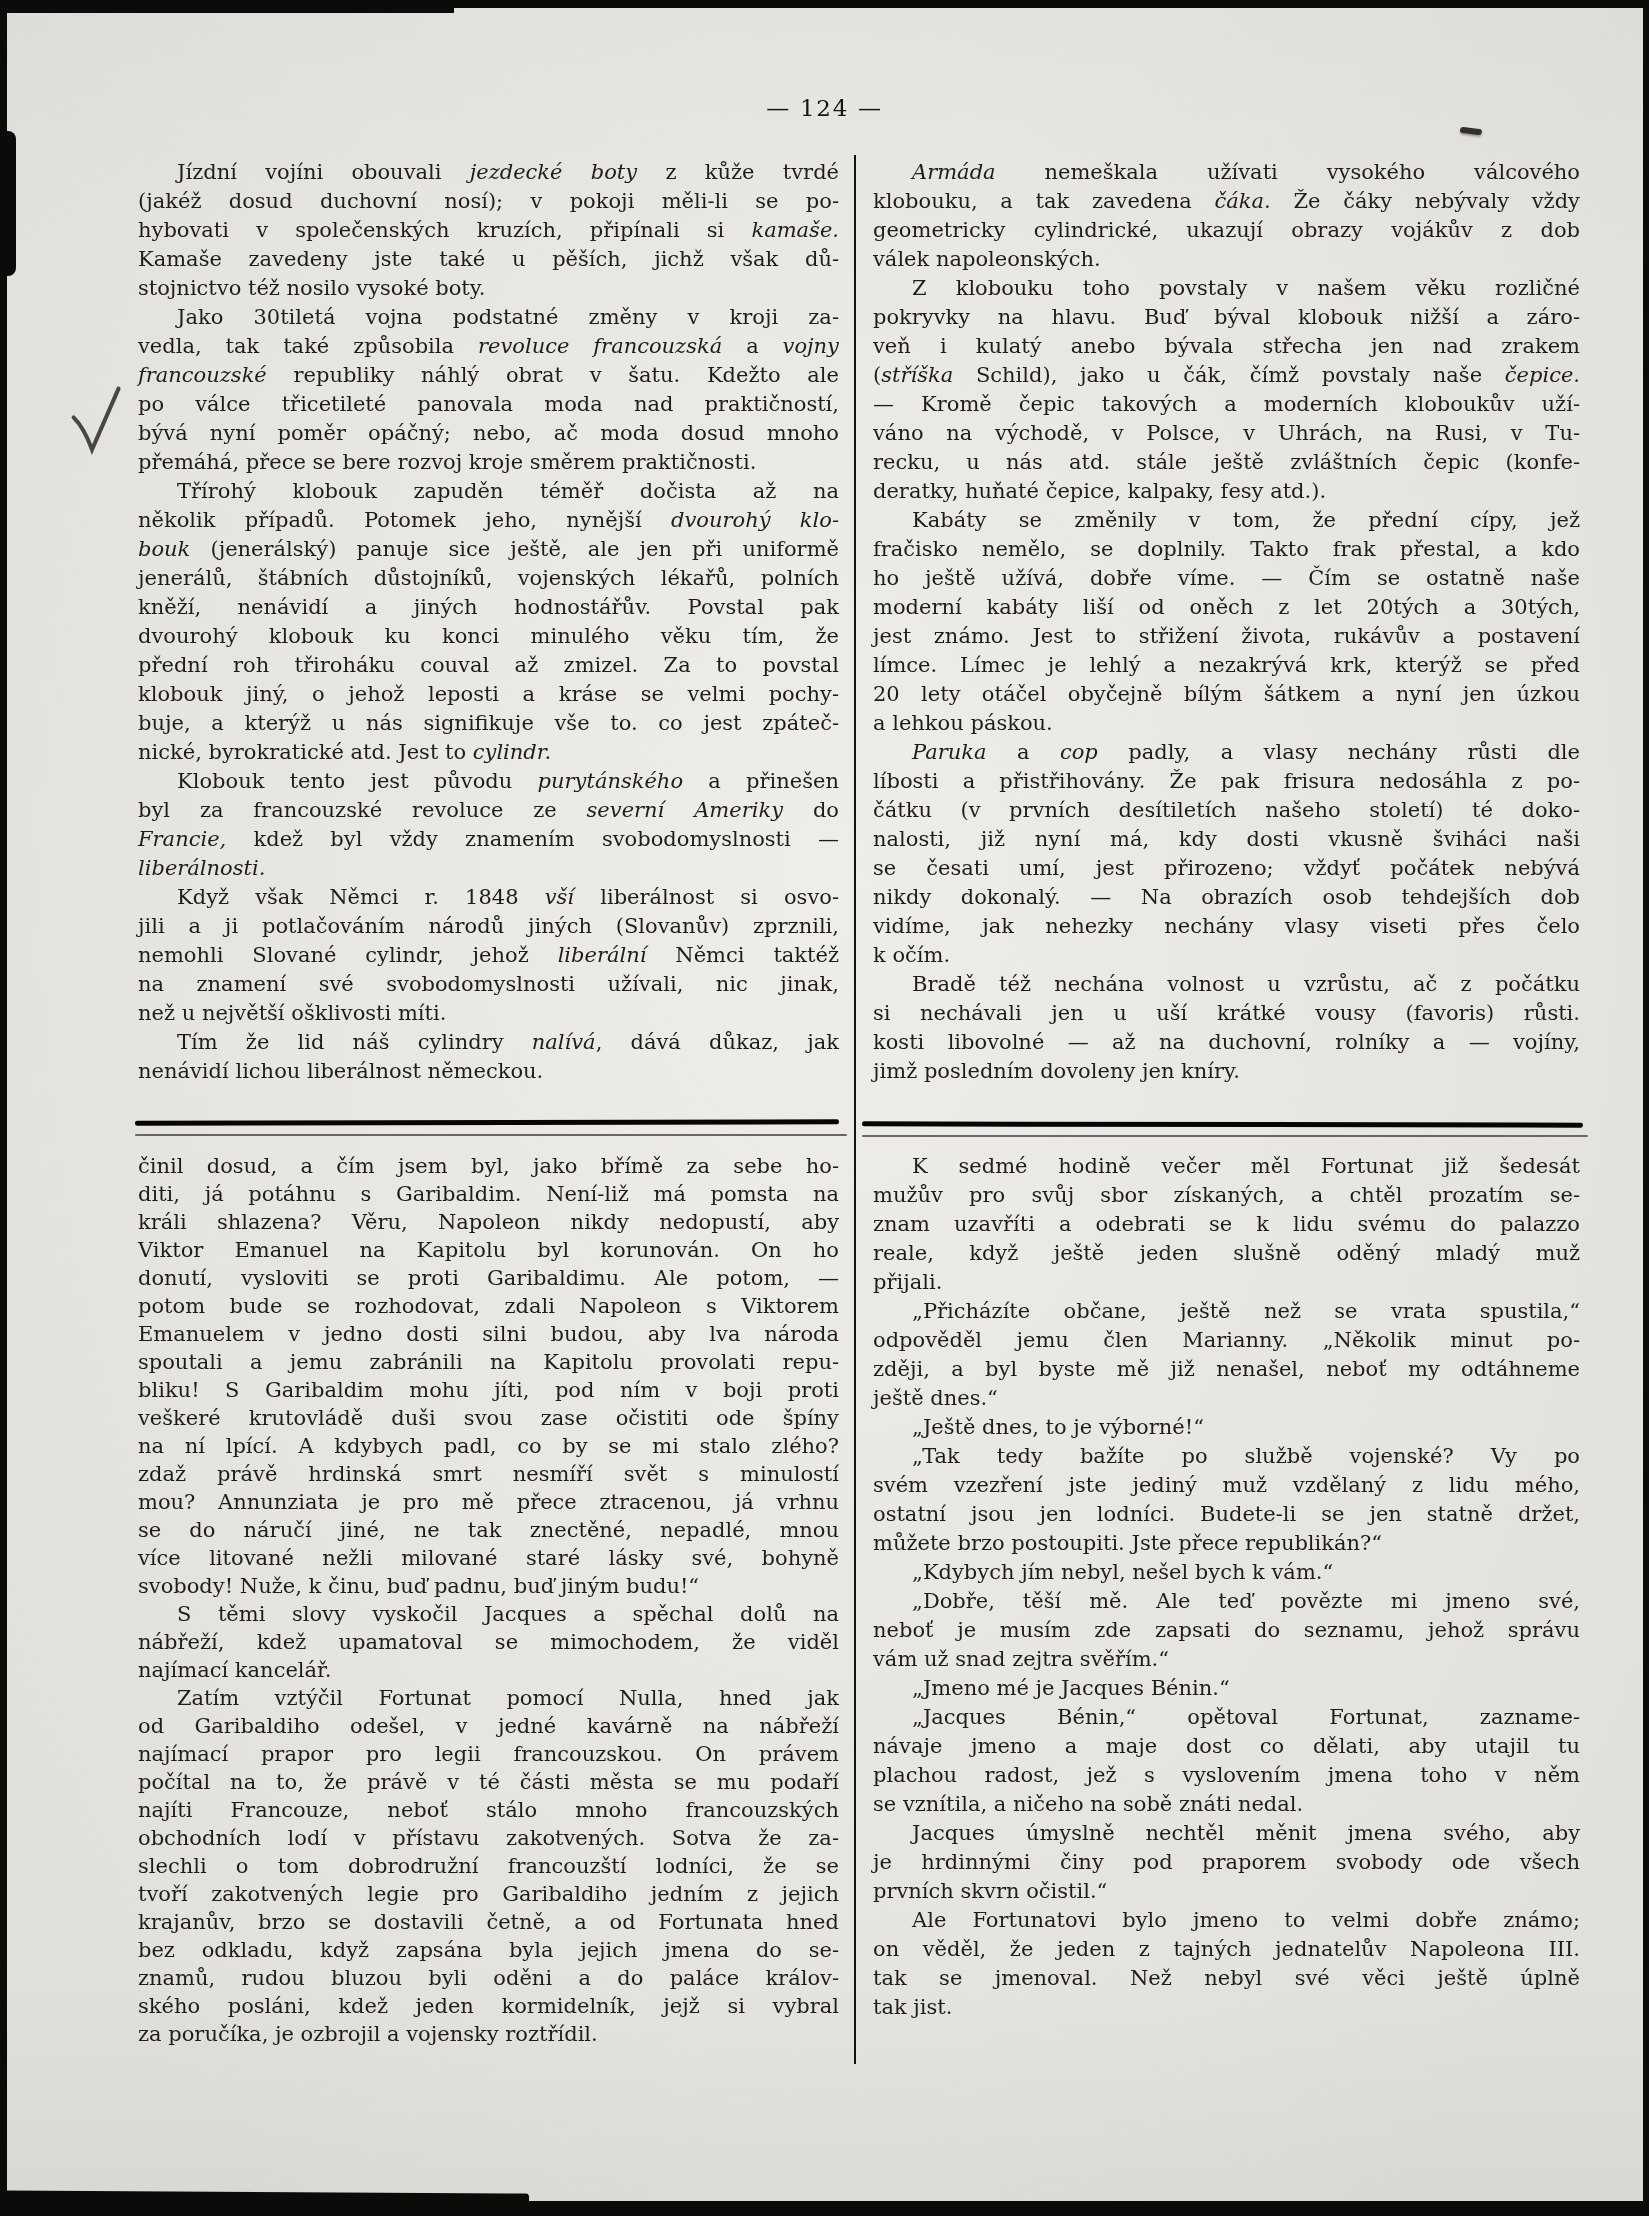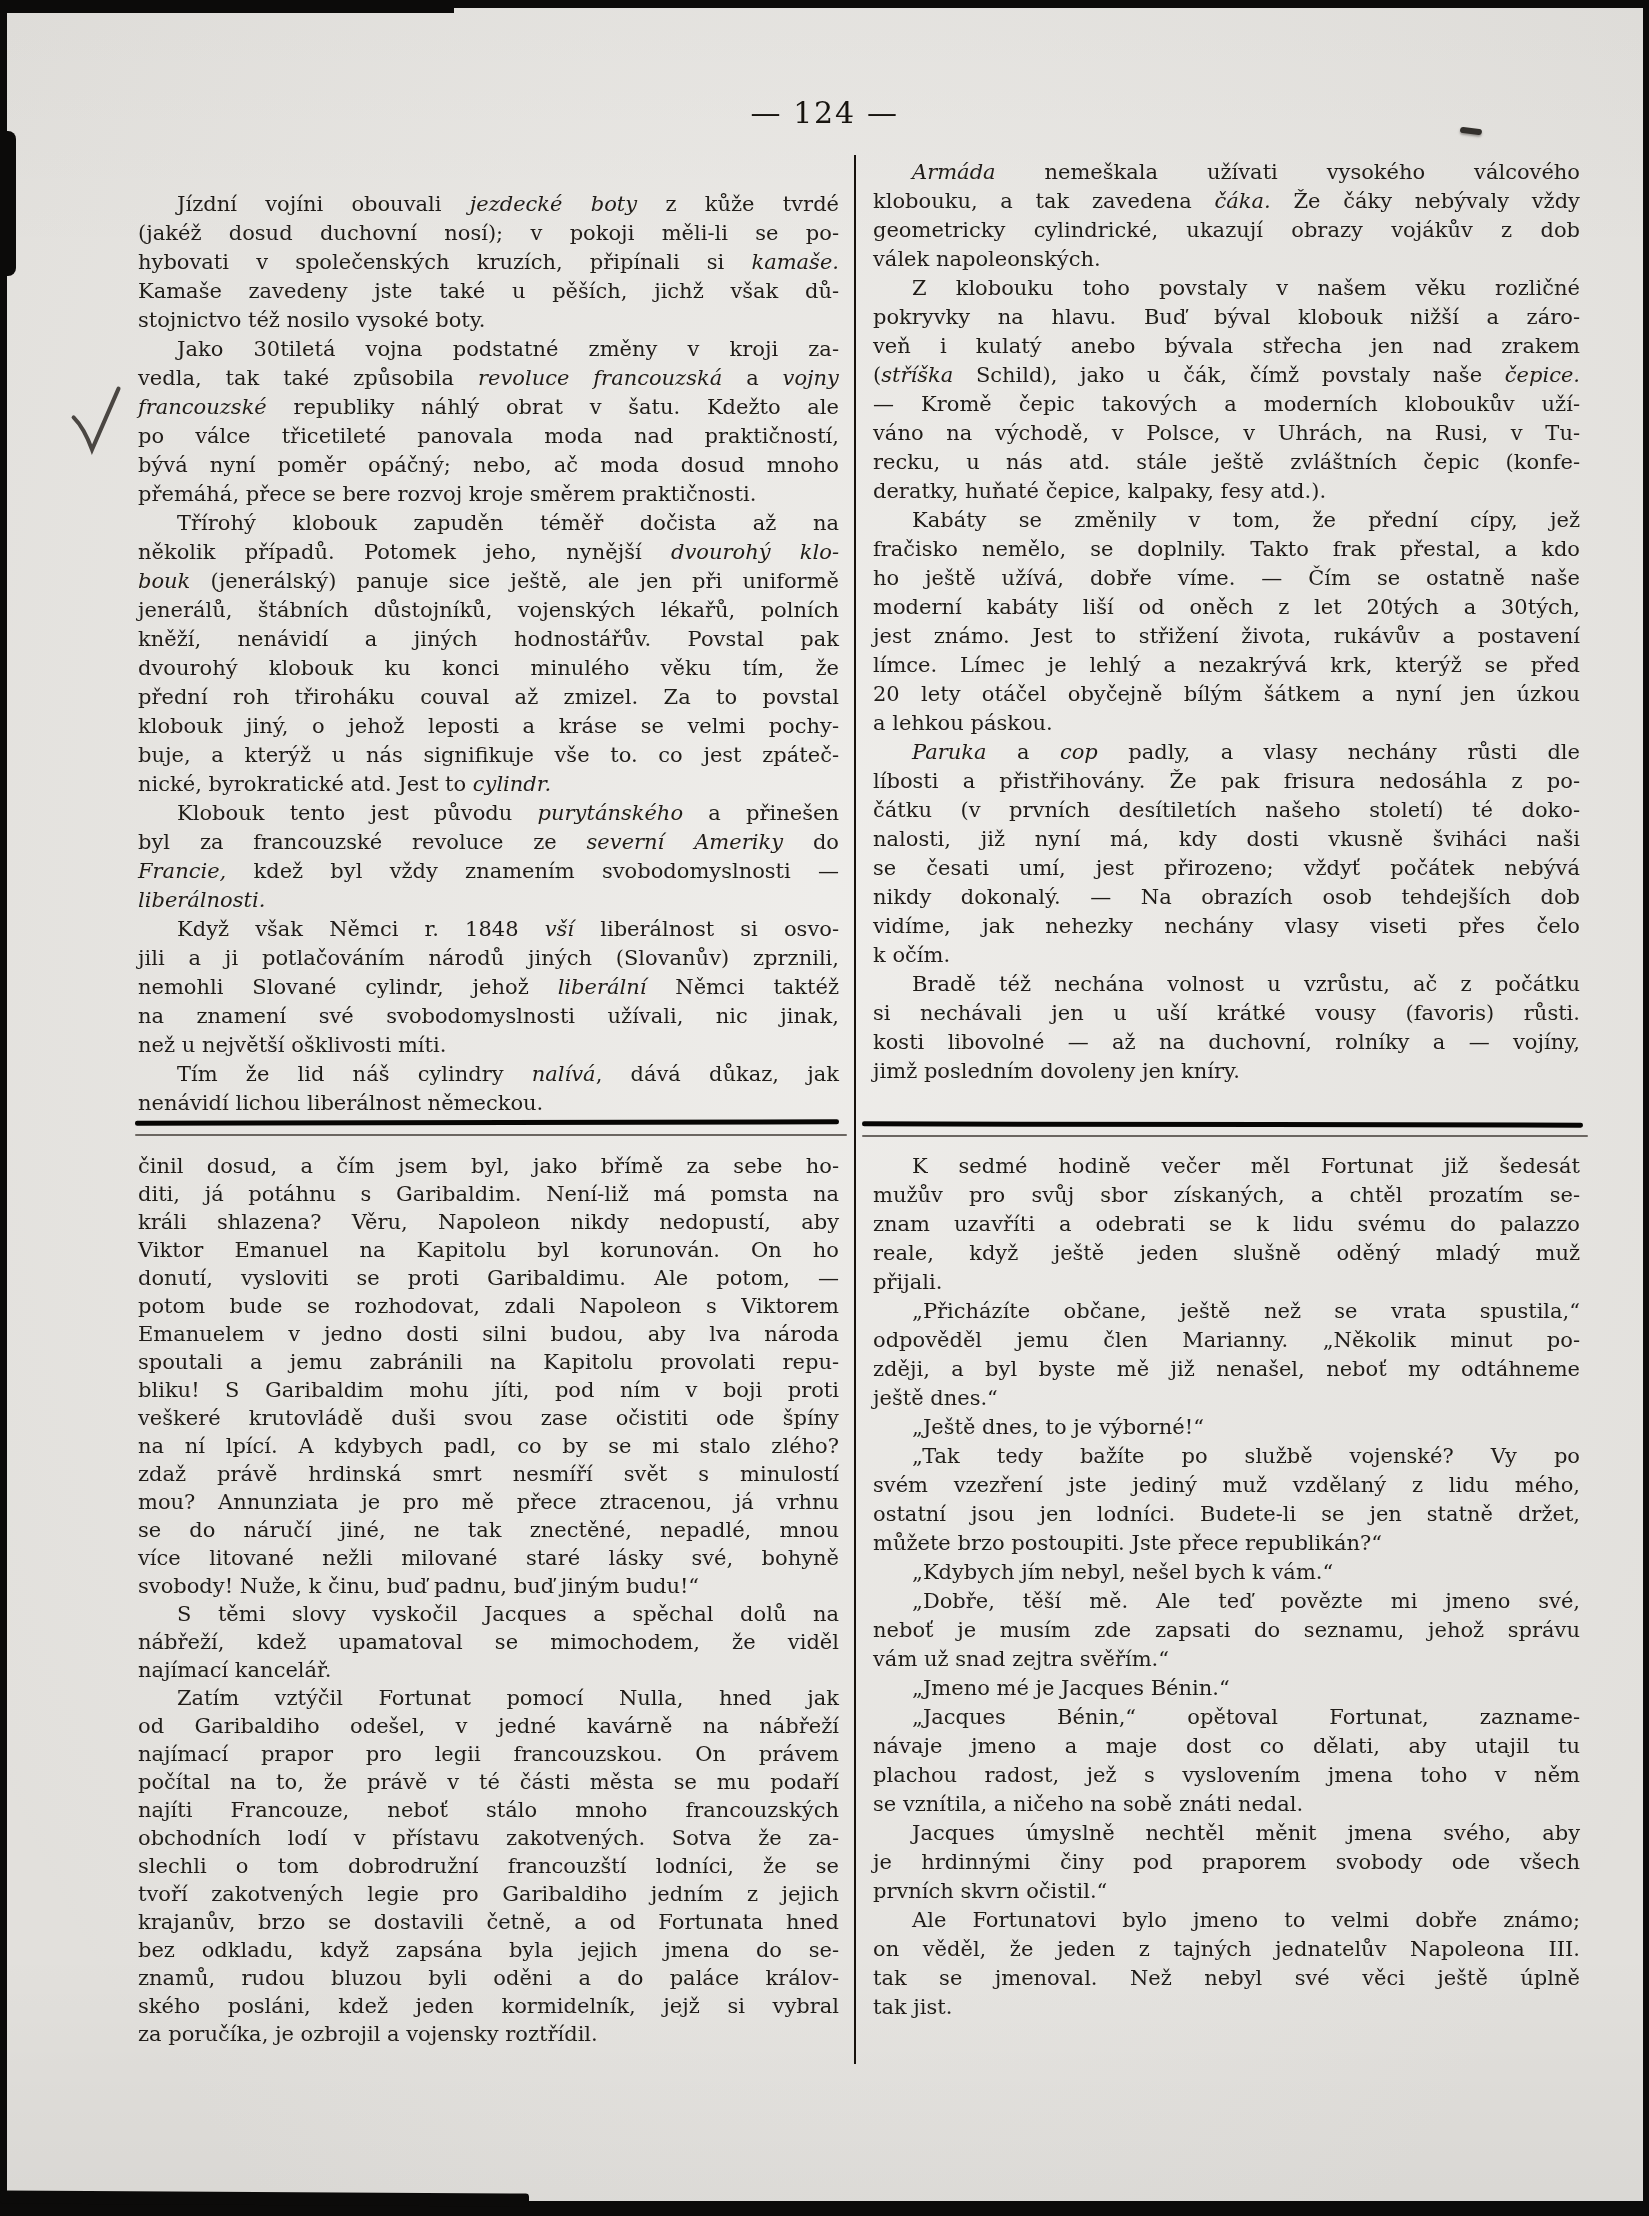--- a/index.html
+++ b/index.html
@@ -18,30 +18,30 @@
     overflow: hidden;
     font-family: "DejaVu Serif", "Liberation Serif", serif;
     color: #1e1b18;
   }
   .page-number {
     position: absolute;
     top: 95px;
     left: 0;
     width: 100%;
     text-align: center;
-    font-size: 30px;
+    font-size: 23px;
     letter-spacing: 1.7px;
     color: #17140f;
   }
   .text-col {
     position: absolute;
     font-size: 21px;
     color: #201c18;
   }
-  #col1-top    { left: 138px;  top: 158px;  width: 701px; line-height: 29px; margin-top: 32px; }
+  #col1-top    { left: 138px;  top: 158px;  width: 701px; line-height: 29px; }
   #col2-top    { left: 873px; top: 158px;  width: 707px; line-height: 29px; }
   #col1-bottom { left: 138px;  top: 1152px; width: 701px; line-height: 28px; }
   #col2-bottom { left: 873px; top: 1152px; width: 707px; line-height: 29px; }
   .para { margin: 0; }
   .line {
     text-align: justify;
     text-align-last: justify;
     white-space: normal;
   }
   .line.last { text-align-last: left; }

